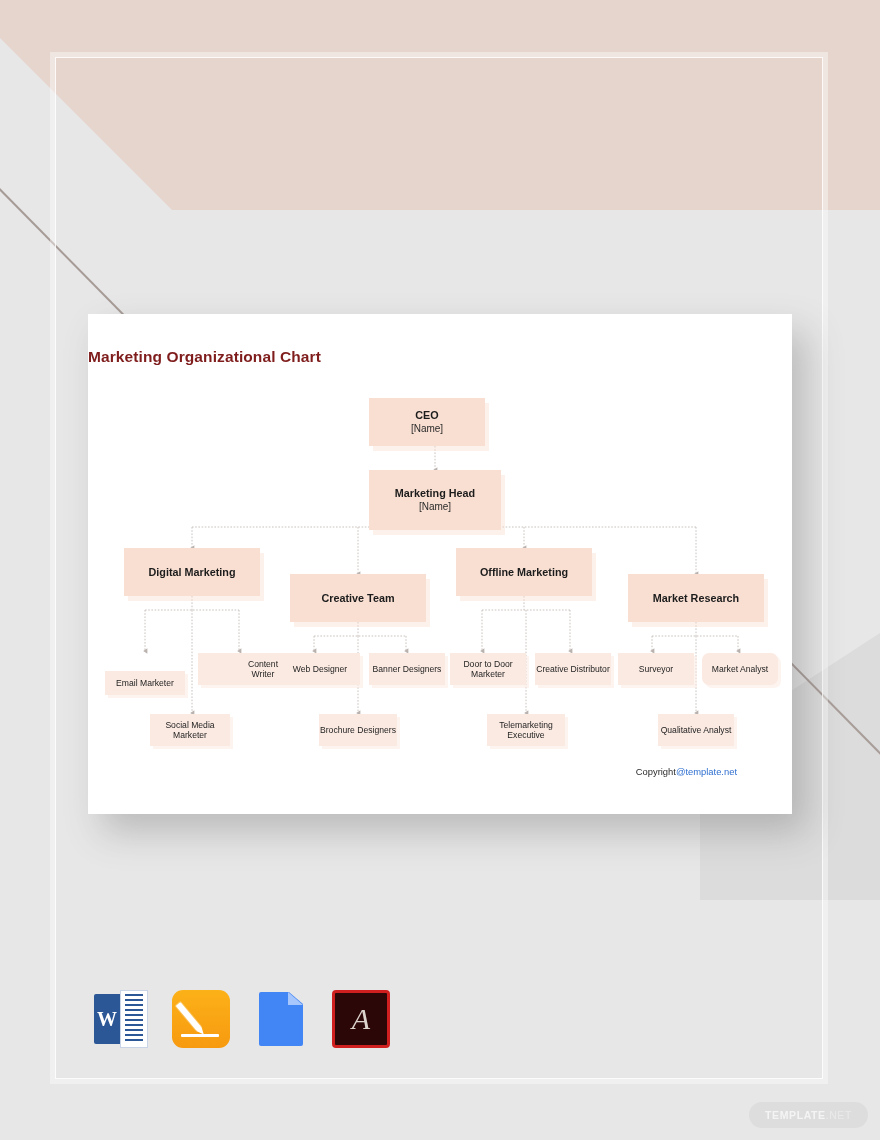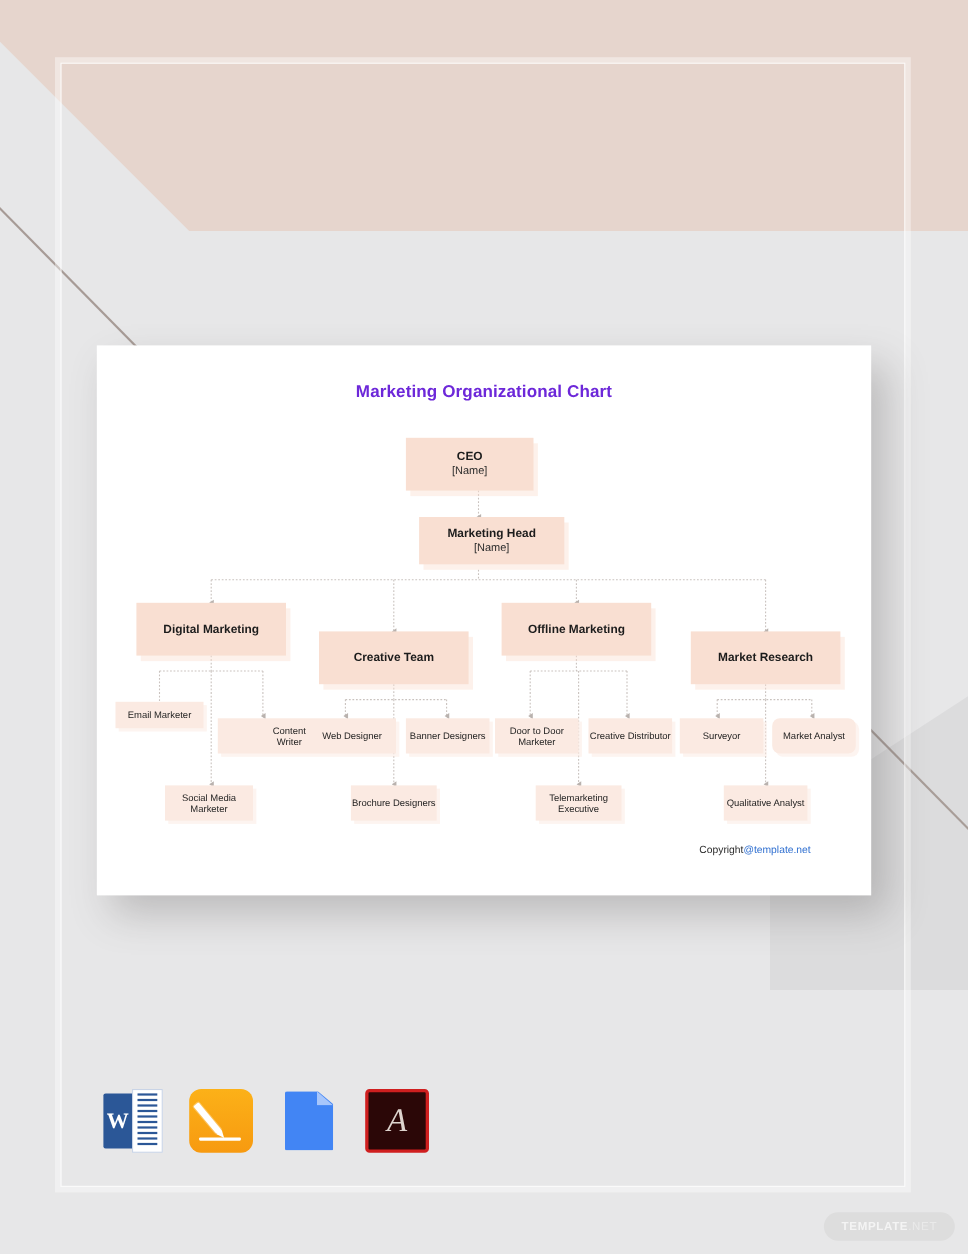--- a/index.html
+++ b/index.html
@@ -73,24 +73,23 @@
     left: 88px; top: 314px;
     width: 704px; height: 500px;
     background: #ffffff;
     box-shadow: 14px 18px 34px rgba(90,85,85,.30);
   }
 
   .doc-title {
     position: absolute;
     left: 0; top: 34px;
     width: 100%;
-    text-align: center;
     font-size: 15.5px;
     font-weight: bold;
-    color: #6d28d9;
+    color: #7f1d1d;
     letter-spacing: .1px;
   }
 
   
   .chart {
     position: absolute;
     left: 0; top: 0;
     width: 704px; height: 500px;
   }
   .chart svg.links {
@@ -330,42 +329,42 @@
           <path d="M650,322 L650,337" marker-end="url(#arr)"></path>
           <path d="M608,322 L608,399" marker-end="url(#arr)"></path>
         </g>
       </svg>
 
       <div class="node lvl1" style="left:281px; top:84px; width:116px; height:48px;text-align:center;">
         <span class="t">CEO</span>
         <span class="s">[Name]</span>
       </div>
 
-      <div class="node lvl2" style="left:281px; top:156px; width:132px; height:43px;margin-left:12px;">
+      <div class="node lvl2" style="left:281px; top:156px; width:132px; height:60px;">
         <span class="t">Marketing Head</span>
         <span class="s">[Name]</span>
       </div>
 
       <div class="node lvl3" style="left:36px; top:234px; width:136px; height:48px;">
         <span class="t">Digital Marketing</span>
       </div>
 
       <div class="node lvl3" style="left:202px; top:260px; width:136px; height:48px;">
         <span class="t">Creative Team</span>
       </div>
 
       <div class="node lvl3" style="left:368px; top:234px; width:136px; height:48px;">
         <span class="t">Offline Marketing</span>
       </div>
 
       <div class="node lvl3" style="left:540px; top:260px; width:136px; height:48px;">
         <span class="t">Market Research</span>
       </div>
 
-      <div class="node leaf" style="left:17px; top:324px; width:80px; height:24px;">
+      <div class="node leaf" style="left:17px; top:357px; width:80px; height:24px;">
         <span class="t">Email Marketer</span>
       </div>
 
       <div class="node leaf" style="left:110px; top:339px; width:82px; height:32px;padding-left:48px;">
         <span class="t">Content Writer</span>
       </div>
 
       <div class="node leaf" style="left:192px; top:339px; width:80px; height:32px;">
         <span class="t">Web Designer</span>
       </div>

